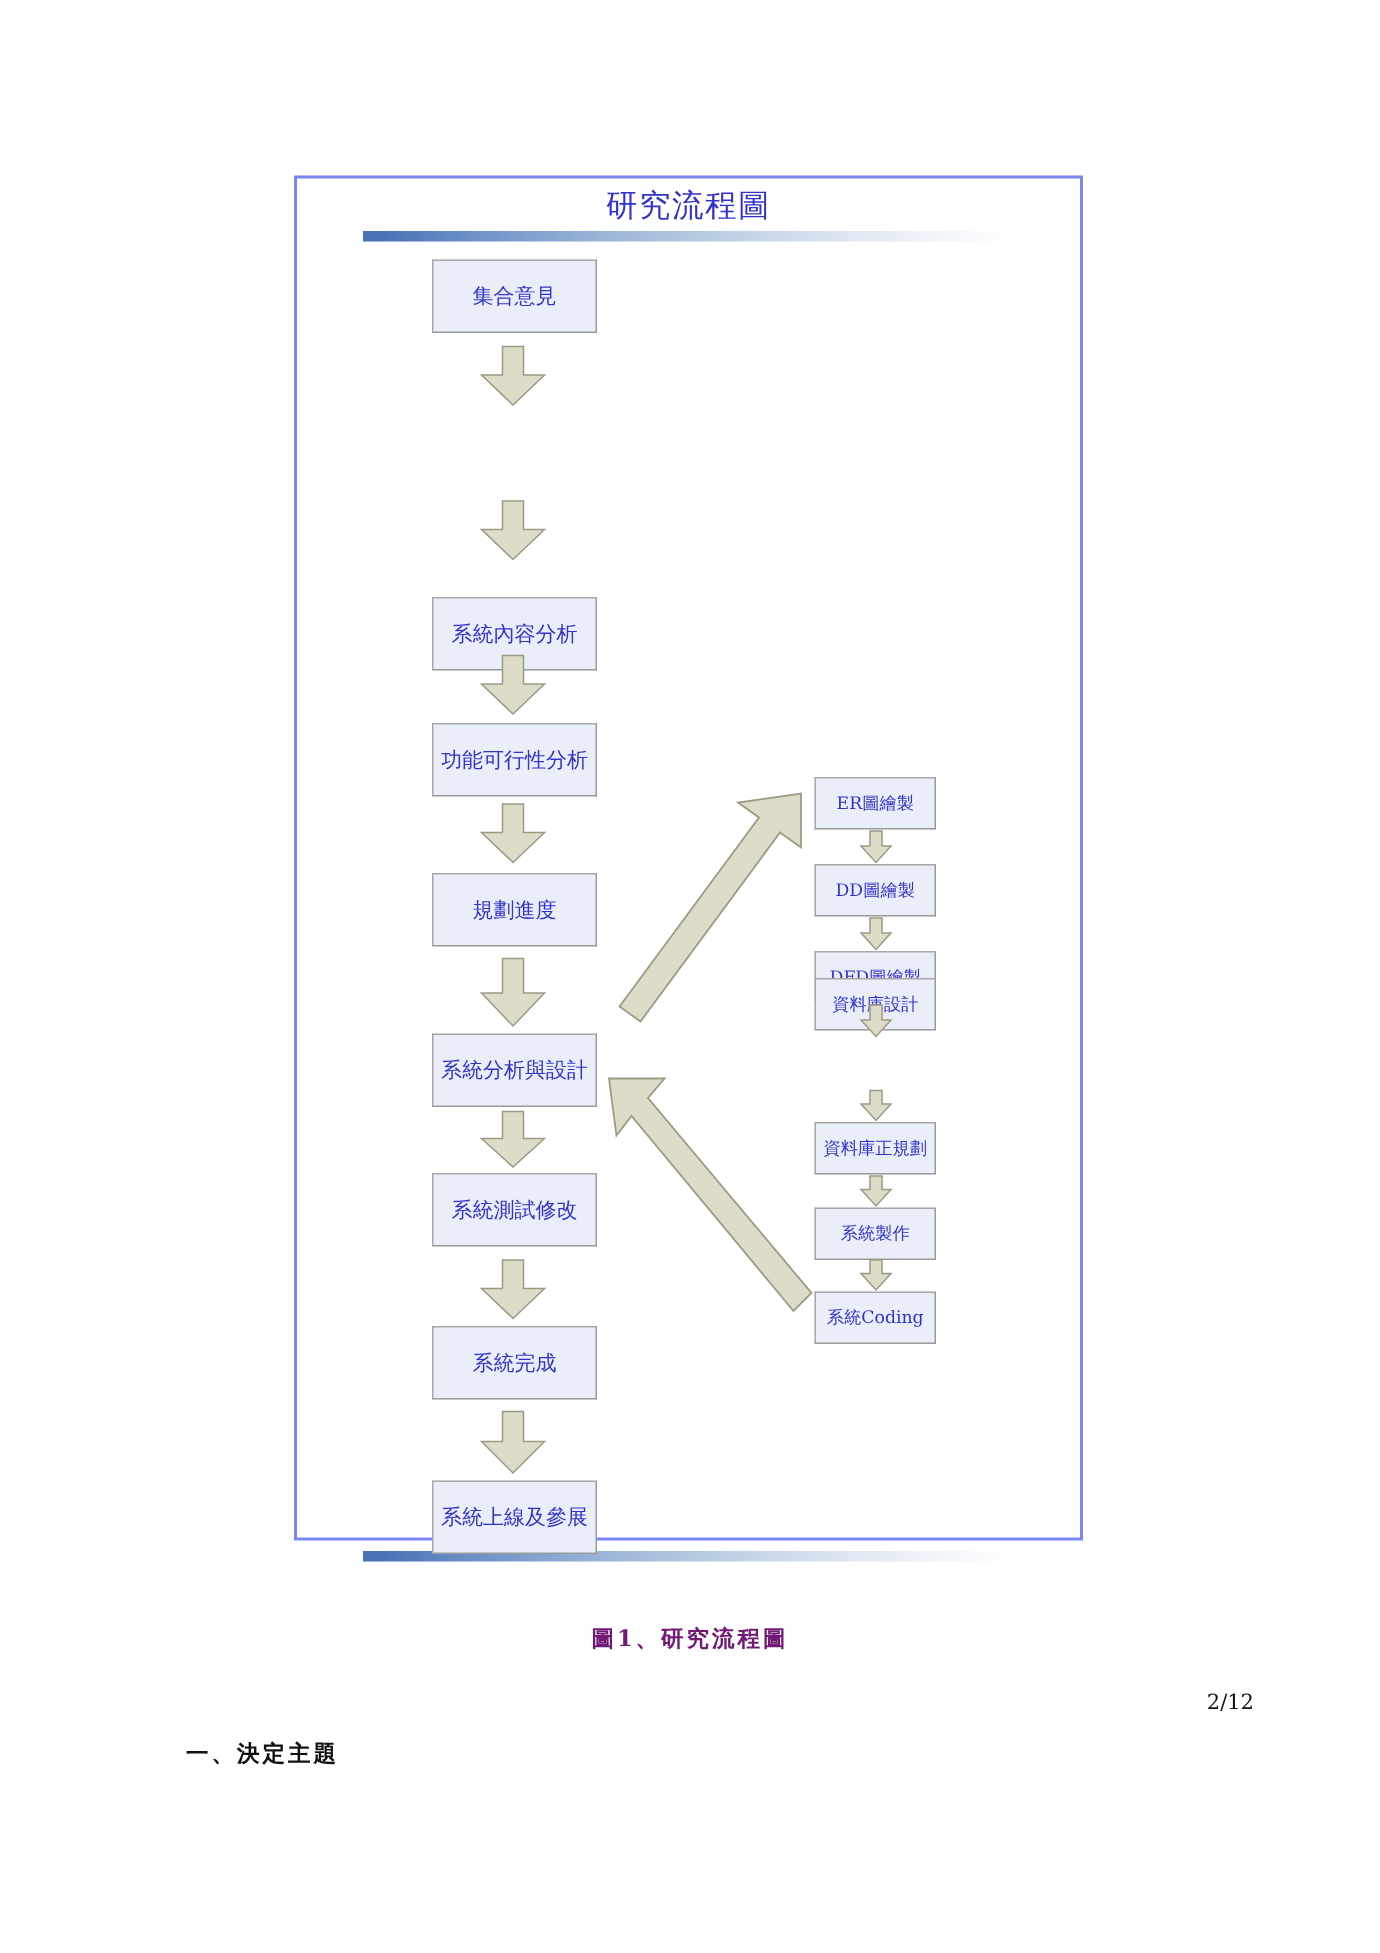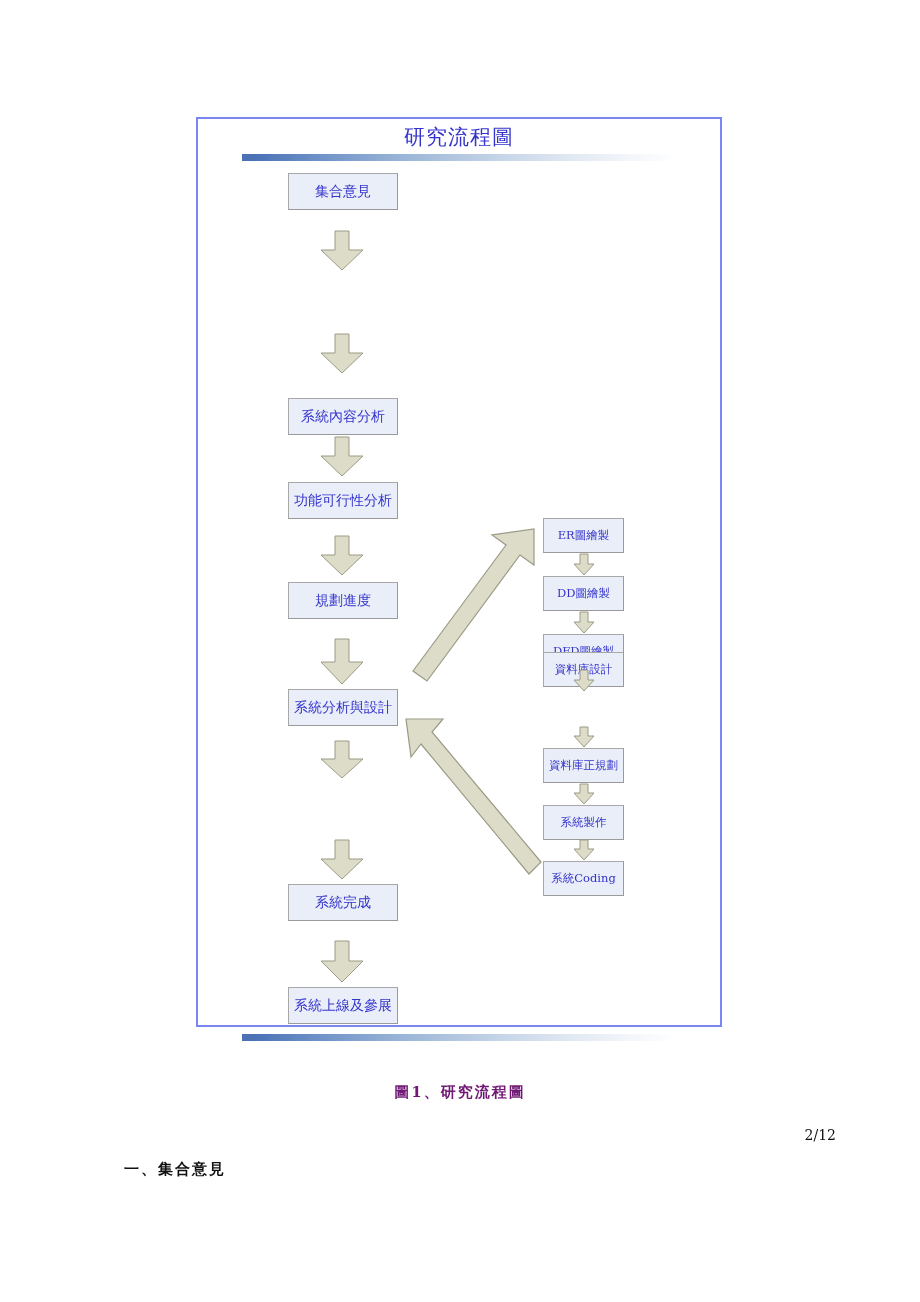--- a/index.html
+++ b/index.html
@@ -75,21 +75,21 @@
     color: #3333cc;
     display: flex;
     align-items: center;
     justify-content: center;
     text-align: center;
     font-family: "DejaVu Serif", serif;
     box-shadow: 0 0 0 0 rgba(0,0,0,0);
   }
   .box.main {
     width: 110px;
-    height: 37px;
+    height: 49px;
     font-size: 14px;
     left: 288px;
     text-align: center;
   }
   .box.sub {
     width: 81px;
     height: 35px;
     font-size: 11.5px;
     left: 543px;
   }
@@ -153,20 +153,21 @@
 
     <div class="grad-bar" id="grad-bar-top"></div>
     <div class="grad-bar" id="grad-bar-bottom"></div>
   </div>
 
   <div class="box main" style="top:173px">集合意見</div>
   <div class="box main" style="top:398px">系統內容分析</div>
   <div class="box main" style="top:482px">功能可行性分析</div>
   <div class="box main" style="top:582px">規劃進度</div>
   <div class="box main" style="top:689px">系統分析與設計</div>
+  <div class="box main" style="top:782px">系統測試修改</div>
   <div class="box main" style="top:884px">系統完成</div>
   <div class="box main" style="top:987px">系統上線及參展</div>
 
   <div class="arrow-down" style="left:318px; top:230px">
     <svg width="48" height="42" viewBox="0 0 48 42">
       <polygon points="17,1 31,1 31,20 45,20 24,40 3,20 17,20" fill="#dcdcc8" stroke="#9a9a85" stroke-width="1"></polygon>
     </svg>
   </div>
   <div class="arrow-down" style="left:318px; top:333px">
     <svg width="48" height="42" viewBox="0 0 48 42">
@@ -252,15 +253,15 @@
   <div class="arrow-diag" style="left:403px; top:714px">
     <svg width="145" height="170" viewBox="0 0 145 170">
       <polygon points="3,5 40,5 29,18 138,148 126,160 18,30 8,43" fill="#dcdcc8" stroke="#9a9a85" stroke-width="1.2" stroke-linejoin="miter"></polygon>
     </svg>
   </div>
 
   <div id="figure-caption">圖1、研究流程圖</div>
 
   <div id="page-number">2/12</div>
 
-  <div id="section-heading">一、集合意見</div>
+  <div id="section-heading">一、決定主題</div>
 
 </div>
 
 </body></html>

